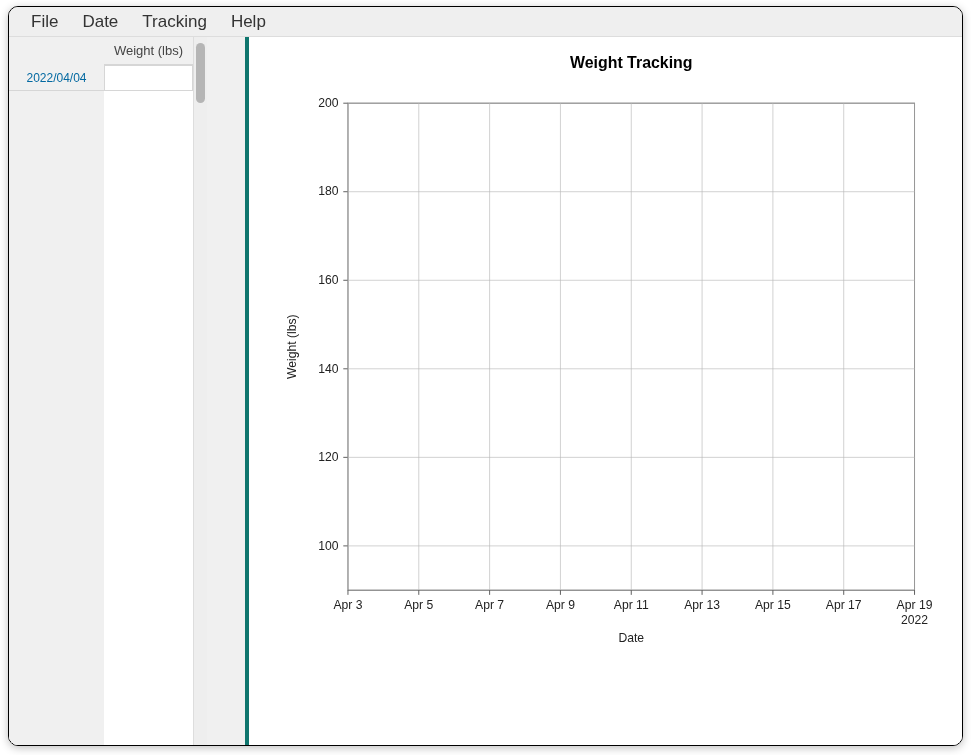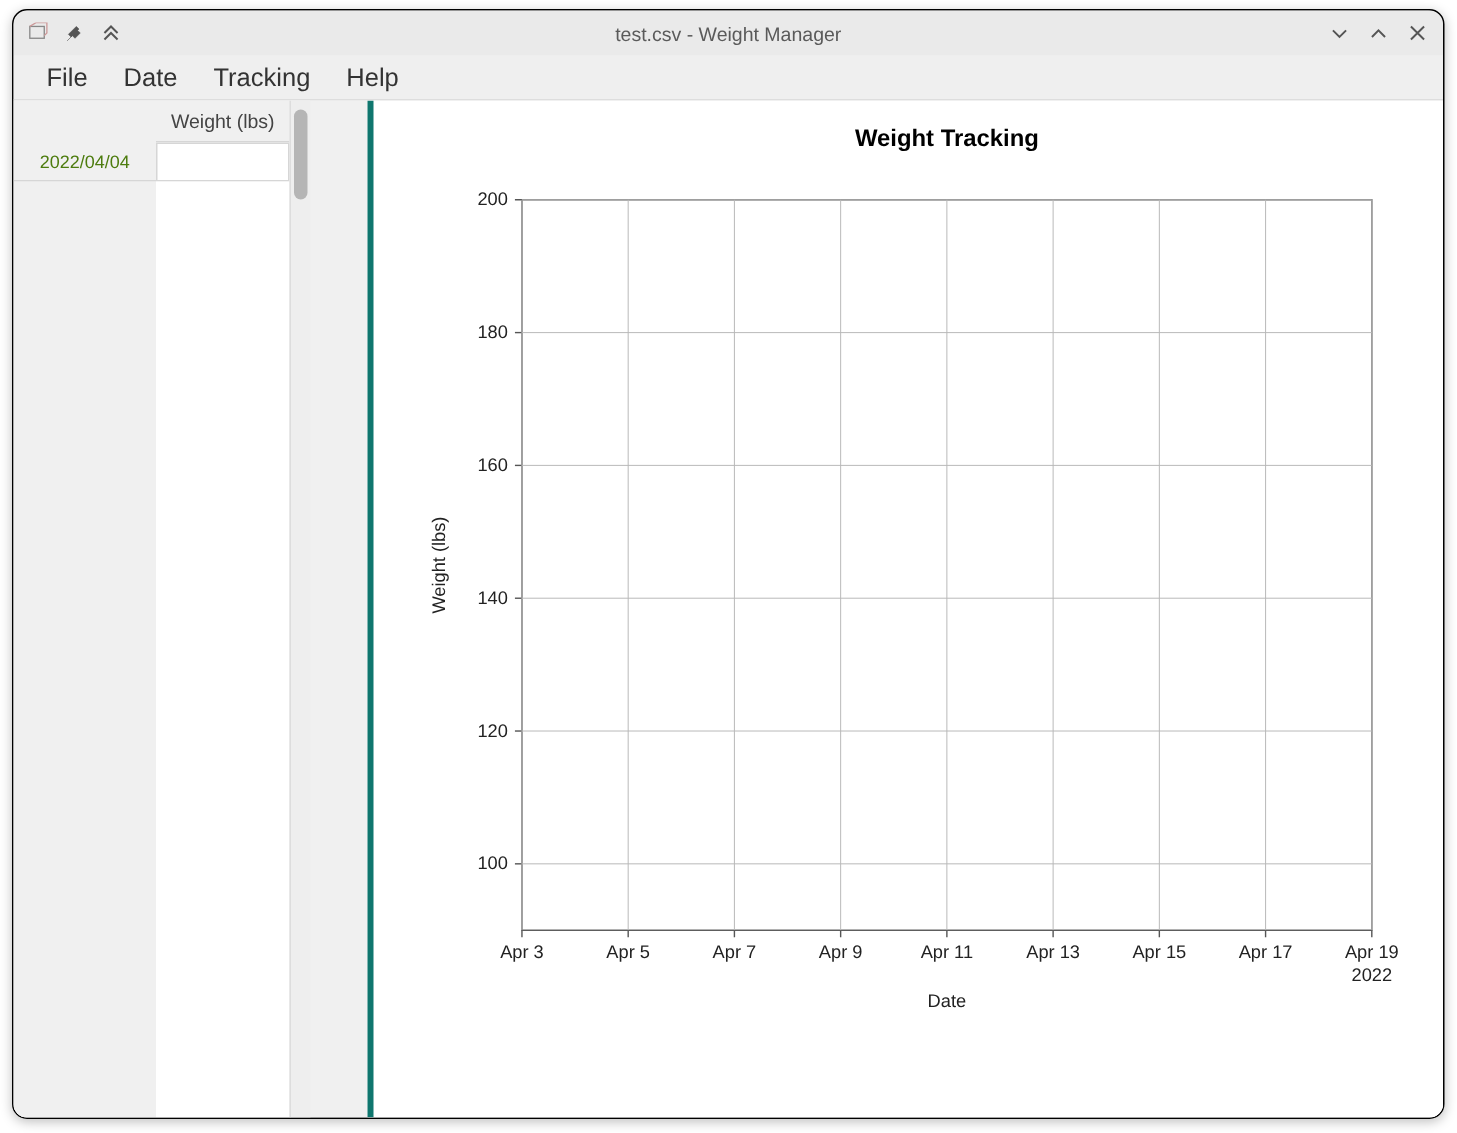--- a/index.html
+++ b/index.html
@@ -106,21 +106,21 @@
       display: flex;
       height: 26px;
     }
     .row-header {
       width: 95px;
       background: #f0f0f0;
       display: flex;
       align-items: center;
       justify-content: center;
       font-size: 12px;
-      color: #4d7c0f;
+      color: #0369a1;
       border-bottom: 1px solid #d6d6d6;
     }
     .cell {
       flex: 1;
       background: #fff;
       border: 1px solid #d6d6d6;
       border-top: 1px solid #d6d6d6;
       font-size: 12px;
       padding: 2px 4px;
     }
@@ -160,46 +160,20 @@
       justify-content: center;
       padding: 10px 10px 10px 10px;
     }
     .chart-svg { width: 100%; height: 100%; }
   </style>
 </head>
 <body>
 
 <div class="window">
 
-  <div class="titlebar">
-    <div class="titlebar-left">
-      <svg class="tb-icon" viewBox="0 0 16 16">
-          <rect x="1" y="3" width="11" height="9" fill="none" stroke="#888" stroke-width="1"></rect>
-          <path d="M1 3 L6 0 L14 0 L14 8 L12 10" fill="none" stroke="#c99" stroke-width="1"></path>
-        </svg>
-      <svg class="tb-icon" viewBox="0 0 16 16">
-          <path d="M3 9 L9 3 L11 5 L10 6 L12 8 L8 12 L6 10 L5 11 Z M6 10 L2 14" fill="#555" stroke="#555" stroke-width="0.5"></path>
-        </svg>
-      <svg class="tb-icon" viewBox="0 0 16 16">
-          <path d="M3 8 L8 3 L13 8 M3 13 L8 8 L13 13" fill="none" stroke="#555" stroke-width="1.5"></path>
-        </svg>
-    </div>
-    <div class="titlebar-title">test.csv - Weight Manager</div>
-    <div class="titlebar-right">
-      <svg class="tb-icon" viewBox="0 0 16 16">
-          <path d="M3 6 L8 11 L13 6" fill="none" stroke="#555" stroke-width="1.5"></path>
-        </svg>
-      <svg class="tb-icon" viewBox="0 0 16 16">
-          <path d="M3 11 L8 6 L13 11" fill="none" stroke="#555" stroke-width="1.5"></path>
-        </svg>
-      <svg class="tb-icon" viewBox="0 0 16 16">
-          <path d="M3 3 L13 13 M13 3 L3 13" fill="none" stroke="#555" stroke-width="1.5"></path>
-        </svg>
-    </div>
-  </div>
 
   <div class="menubar">
     <div class="menu-item">File</div>
     <div class="menu-item">Date</div>
     <div class="menu-item">Tracking</div>
     <div class="menu-item">Help</div>
   </div>
 
   <div class="content">
 

